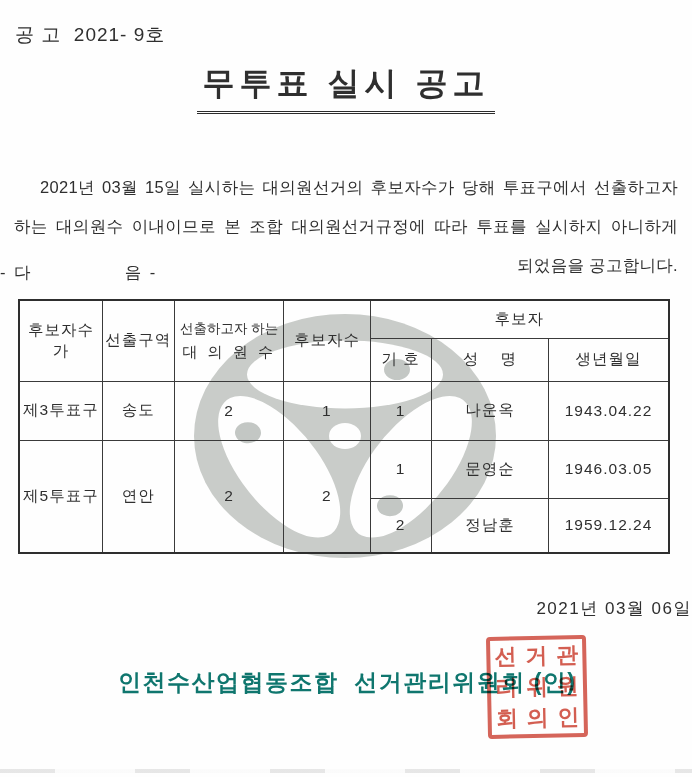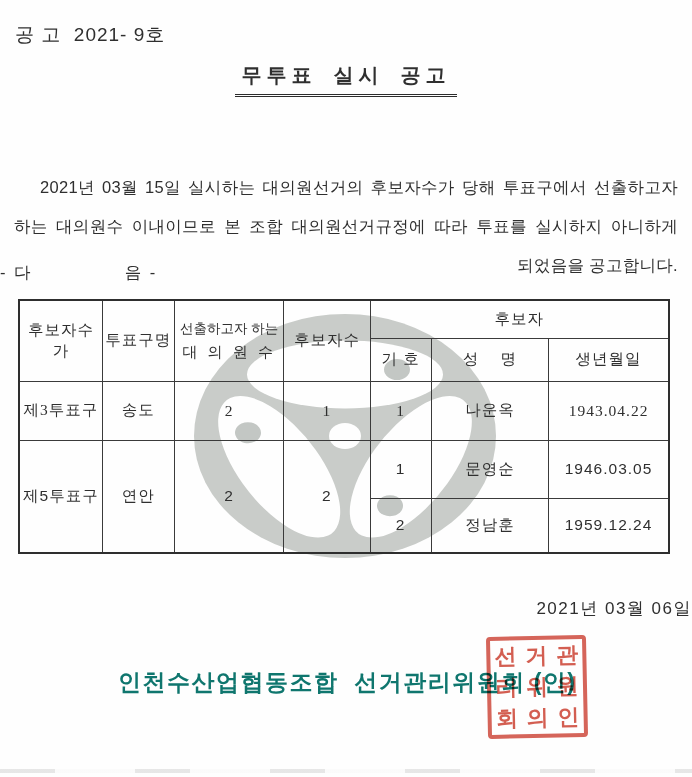--- a/index.html
+++ b/index.html
@@ -10,22 +10,22 @@
     font-family:"Liberation Sans",sans-serif;
   }
   .pre{white-space:pre;}
 
   .notice-no{
     position:absolute;left:15px;top:22px;
     font-size:19px;letter-spacing:1px;
   }
   .title-wrap{position:absolute;top:62px;left:0;width:100%;text-align:center;}
   .title{
-    display:inline-block;font-size:20px;font-weight:700;letter-spacing:5px;
-    padding:0 6px 5px;border-bottom:3px double #2c2c2c;font-family:Liberation Mono, monospace;
+    display:inline-block;font-size:32px;font-weight:700;letter-spacing:5px;
+    padding:0 6px 5px;border-bottom:3px double #2c2c2c;
   }
 
   .body-text{
     position:absolute;left:14px;top:168px;width:664px;
     font-size:16.5px;line-height:39px;letter-spacing:.3px;
   }
   .bl{text-align:justify;}
   .bl1{text-indent:26px;}
   .bl1,.bl2{text-align-last:justify;}
   .bl3{text-align:right;}
@@ -41,21 +41,21 @@
     position:absolute;left:18px;top:299px;width:652px;z-index:1;
     border-collapse:collapse;table-layout:fixed;
     font-size:15.5px;color:#2f2f2f;border:2px solid #2e2e2e;
   }
   .tbl td{
     border:1px solid #3a3a3a;text-align:center;vertical-align:middle;
     padding:0;letter-spacing:1px;background:transparent;overflow:hidden;
   }
   tr.rh1{height:38px;}
   tr.rh2{height:43px;}
-  tr.rr1{height:59px;font-family:Liberation Serif, serif;}
+  tr.rr1{height:59px;}
   tr.rr2a{height:58px;}
   tr.rr2b{height:55px;}
   .seats-l1{font-size:13.5px;letter-spacing:0;}
   .seats-l2{font-size:15px;letter-spacing:3px;margin-top:5px;}
 
   .date{
     position:absolute;top:597px;left:0;width:100%;text-align:right;
     font-size:17px;letter-spacing:1.5px;
   }
   .signature{
@@ -125,21 +125,21 @@
         <col style="width:72px">
         <col style="width:109px">
       <col style="width:86px">
         <col style="width:61px">
         <col style="width:117px">
       <col style="width:120px">
     </colgroup>
     <tbody>
       <tr class="rh1">
         <td rowspan="2">후보자수가</td>
-        <td rowspan="2">투표구명</td>
+        <td rowspan="2">선출구역</td>
         <td rowspan="2">
           <div class="seats-l1">선출하고자 하는</div>
           <div class="seats-l2">대 의 원 수</div>
         </td>
         <td rowspan="2">후보자수</td>
         <td colspan="3">후보자</td>
       </tr>
       <tr class="rh2">
         <td class="pre">기 호</td>
         <td class="pre">성    명</td>

